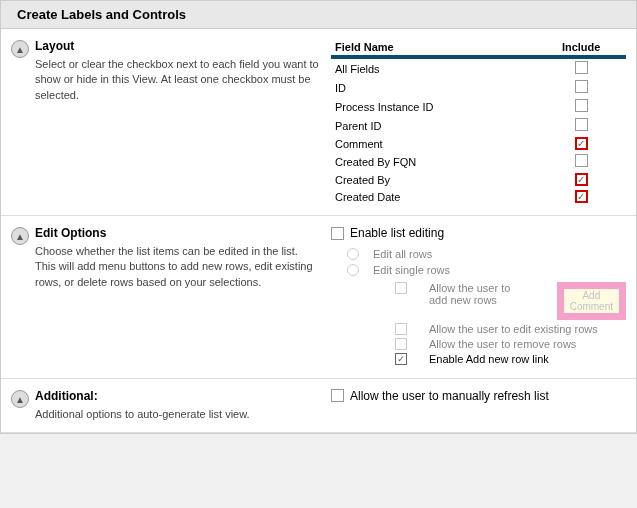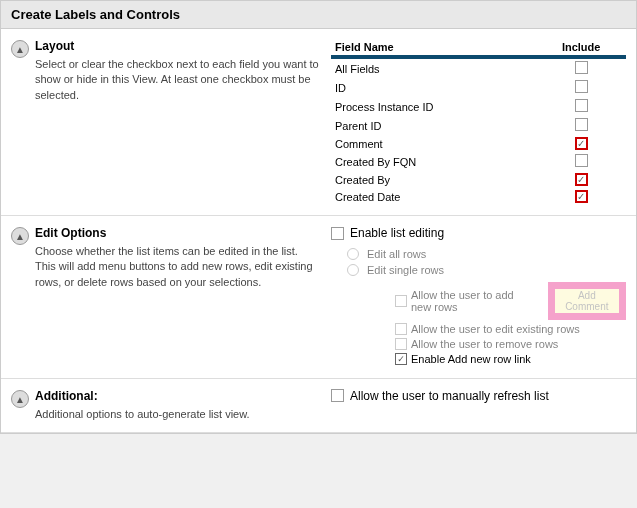--- a/index.html
+++ b/index.html
@@ -11,21 +11,21 @@
       min-height: 508px;
     }
     .page-container {
       background: #fff;
       border: 1px solid #ccc;
       margin: 0;
     }
     .page-title {
       background: #e8e8e8;
       border-bottom: 1px solid #ccc;
-      padding: 6px 10px;
+      padding: 6px 16px;
       font-weight: bold;
       font-size: 13px;
     }
     .section {
       display: flex;
       border-bottom: 1px solid #ddd;
       padding: 10px;
       gap: 10px;
       align-items: flex-start;
     }
@@ -120,40 +120,39 @@
       background: #fff;
       display: inline-block;
       flex-shrink: 0;
     }
     .enable-label {
       font-size: 12px;
     }
     .radio-row {
       display: flex;
       align-items: center;
-      gap: 8px;
+      gap: 14px;
       margin-bottom: 4px;
       opacity: 0.5;
     }
     .radio-btn {
       width: 12px;
       height: 12px;
       border: 1px solid #999;
       border-radius: 50%;
       background: #fff;
       display: inline-block;
       flex-shrink: 0;
     }
     .radio-label {
       font-size: 11px;
     }
     .checkbox-sub-row {
       display: flex;
-      align-items: center;
-      gap: 4px;
+      gap: 22px;
       margin-bottom: 3px;
       opacity: 0.5;
       padding-left: 48px;
     }
     .checkbox-sub-row.enabled {
       opacity: 1;
     }
     .checkbox-small {
       width: 12px;
       height: 12px;

